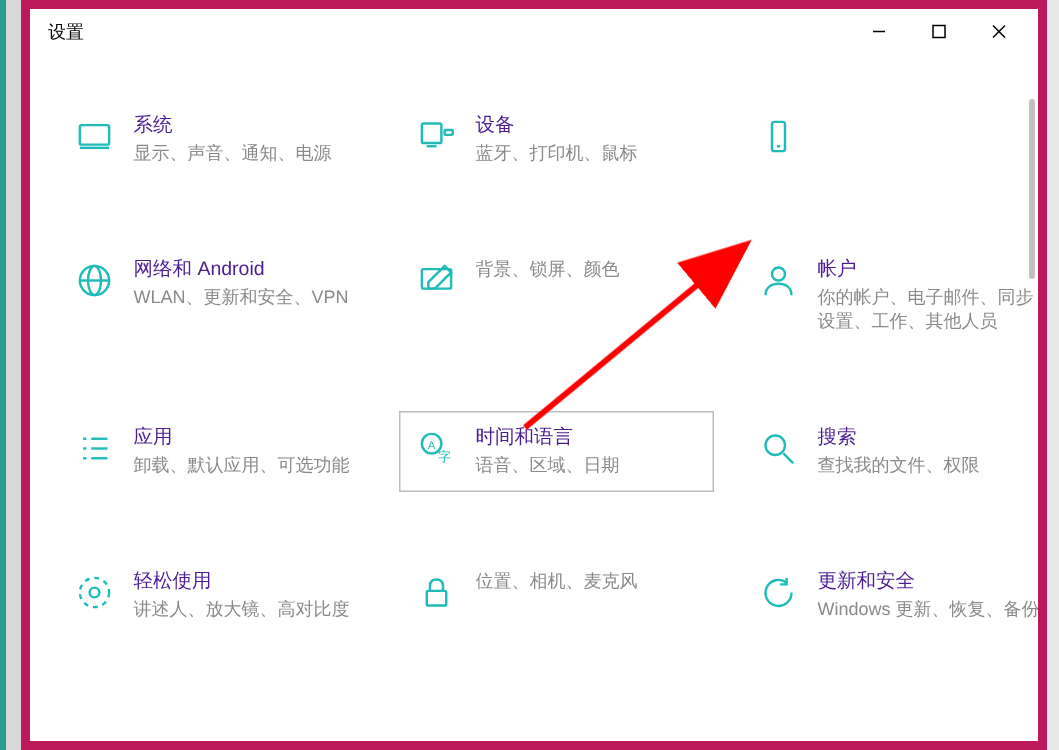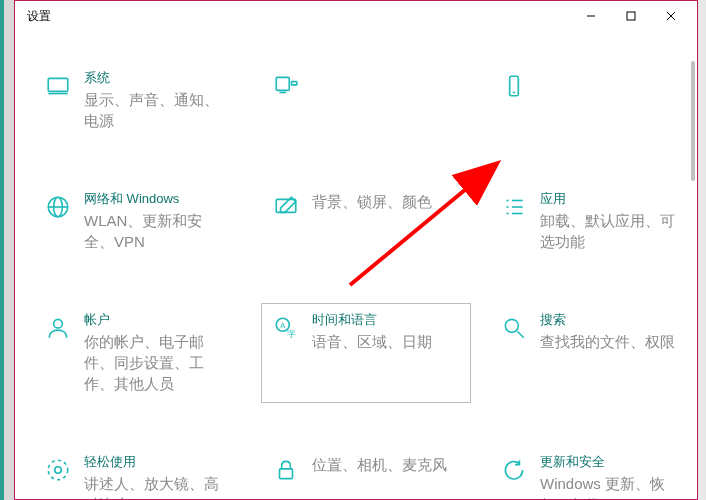--- a/index.html
+++ b/index.html
@@ -10,21 +10,21 @@
   height: 500px;
   overflow: hidden;
 }
 .window {
   position: absolute;
   left: 14px;
   top: 0;
   width: 684px;
   height: 500px;
   background: #fff;
-  border: 1px solid #be185d;
+  border: 6px solid #be185d;
   display: flex;
   flex-direction: column;
 }
 .titlebar {
   height: 30px;
   display: flex;
   align-items: center;
   padding: 0 6px 0 12px;
 }
 .titlebar-title {
@@ -72,26 +72,26 @@
   margin-top: 2px;
   flex-shrink: 0;
   display: flex;
   align-items: center;
   justify-content: center;
 }
 .tile-icon svg { width: 26px; height: 26px; }
 .tile-text { flex: 1; min-width: 0; }
 .tile-title {
   font-size: 13px;
-  color: #0f766e;
+  color: #4c1d95;
   margin-bottom: 2px;
   line-height: 1.3;
 }
 .tile-desc {
-  font-size: 15px;
+  font-size: 12px;
   color: #8a8a8a;
   line-height: 1.4;
 }
 .scrollbar {
   position: absolute;
   right: 2px;
   top: 60px;
   width: 4px;
   height: 120px;
   background: #c0c0c0;
@@ -158,20 +158,24 @@
       </div>
 
       <div class="tile">
         <div class="tile-icon">
           <svg viewBox="0 0 24 24" fill="none" stroke="#1fbcb9" stroke-width="1.5">
               <rect x="3" y="4" width="12" height="12" rx="1"></rect>
               <rect x="17" y="8" width="5" height="3" rx="0.5"></rect>
               <line x1="6" y1="18" x2="12" y2="18"></line>
             </svg>
         </div>
+        <div class="tile-text">
+          <div class="tile-title">设备</div>
+          <div class="tile-desc">蓝牙、打印机、鼠标</div>
+        </div>
       </div>
 
       <div class="tile">
         <div class="tile-icon">
           <svg viewBox="0 0 24 24" fill="none" stroke="#1fbcb9" stroke-width="1.5">
               <rect x="8" y="3" width="8" height="18" rx="1.5"></rect>
               <line x1="11" y1="18" x2="13" y2="18"></line>
             </svg>
         </div>
         <div class="tile-text">
@@ -180,64 +184,64 @@
 
       <div class="tile">
         <div class="tile-icon">
           <svg viewBox="0 0 24 24" fill="none" stroke="#1fbcb9" stroke-width="1.5">
               <circle cx="12" cy="12" r="9"></circle>
               <ellipse cx="12" cy="12" rx="4" ry="9"></ellipse>
               <line x1="3" y1="12" x2="21" y2="12"></line>
             </svg>
         </div>
         <div class="tile-text">
-          <div class="tile-title">网络和 Windows</div>
+          <div class="tile-title">网络和 Android</div>
           <div class="tile-desc">WLAN、更新和安全、VPN</div>
         </div>
       </div>
 
       <div class="tile">
         <div class="tile-icon">
           <svg viewBox="0 0 24 24" fill="none" stroke="#1fbcb9" stroke-width="1.5">
               <rect x="3" y="5" width="18" height="12" rx="1"></rect>
               <path d="M17 3 L21 7 L11 17 L7 17 L7 13 Z"></path>
             </svg>
         </div>
         <div class="tile-text">
           <div class="tile-desc">背景、锁屏、颜色</div>
+        </div>
+      </div>
+
+      <div class="tile">
+        <div class="tile-icon">
+          <svg viewBox="0 0 24 24" fill="none" stroke="#1fbcb9" stroke-width="1.5">
+              <circle cx="12" cy="8" r="4"></circle>
+              <path d="M4 21 C4 16 8 14 12 14 C16 14 20 16 20 21"></path>
+            </svg>
+        </div>
+        <div class="tile-text">
+          <div class="tile-title">帐户</div>
+          <div class="tile-desc">你的帐户、电子邮件、同步设置、工作、其他人员</div>
         </div>
       </div>
 
       <div class="tile">
         <div class="tile-icon">
           <svg viewBox="0 0 24 24" fill="none" stroke="#1fbcb9" stroke-width="1.5">
               <line x1="5" y1="6" x2="7" y2="6"></line>
               <line x1="10" y1="6" x2="20" y2="6"></line>
               <line x1="5" y1="12" x2="7" y2="12"></line>
               <line x1="10" y1="12" x2="20" y2="12"></line>
               <line x1="5" y1="18" x2="7" y2="18"></line>
               <line x1="10" y1="18" x2="20" y2="18"></line>
             </svg>
         </div>
         <div class="tile-text">
           <div class="tile-title">应用</div>
           <div class="tile-desc">卸载、默认应用、可选功能</div>
-        </div>
-      </div>
-
-      <div class="tile">
-        <div class="tile-icon">
-          <svg viewBox="0 0 24 24" fill="none" stroke="#1fbcb9" stroke-width="1.5">
-              <circle cx="12" cy="8" r="4"></circle>
-              <path d="M4 21 C4 16 8 14 12 14 C16 14 20 16 20 21"></path>
-            </svg>
-        </div>
-        <div class="tile-text">
-          <div class="tile-title">帐户</div>
-          <div class="tile-desc">你的帐户、电子邮件、同步设置、工作、其他人员</div>
         </div>
       </div>
 
       <div class="tile highlighted">
         <div class="tile-icon">
           <svg viewBox="0 0 24 24" fill="none" stroke="#1fbcb9" stroke-width="1.5">
               <circle cx="9" cy="9" r="6"></circle>
               <text x="9" y="12" font-size="7" fill="#1fbcb9" text-anchor="middle" stroke="none">A</text>
               <text x="17" y="20" font-size="8" fill="#1fbcb9" text-anchor="middle" stroke="none">字</text>
             </svg>

